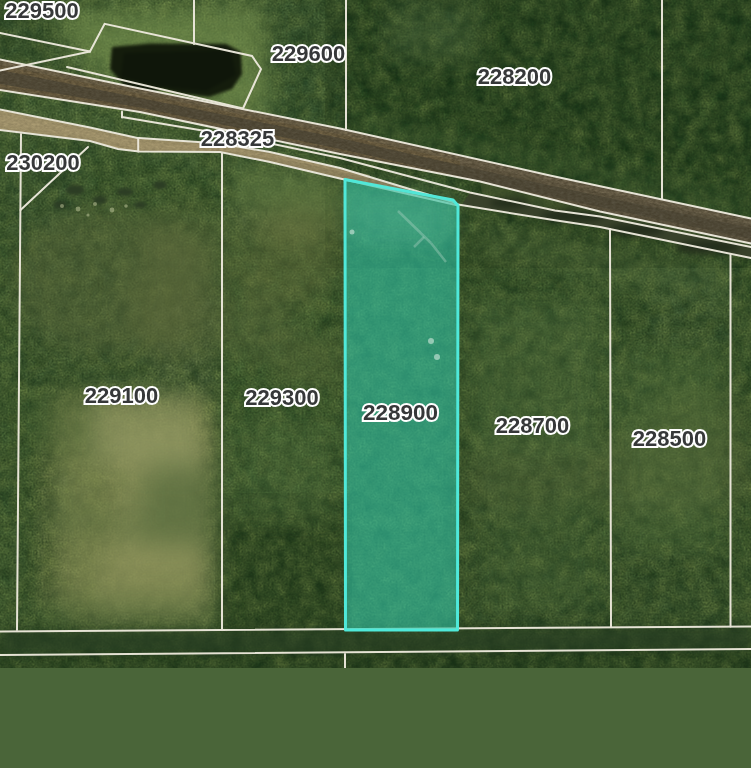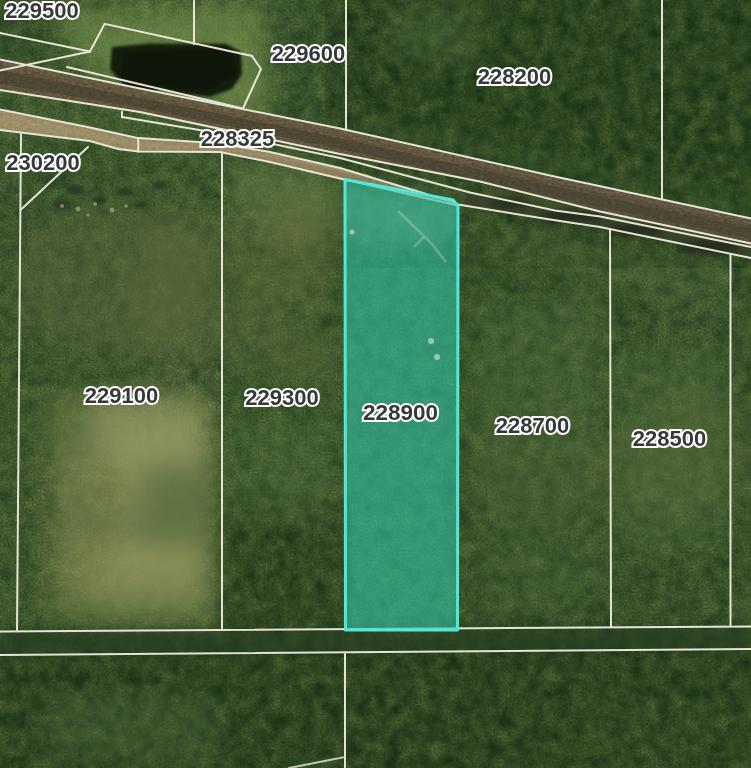--- a/index.html
+++ b/index.html
@@ -1,16 +1,16 @@
 <!DOCTYPE html>
 <html><head>
 <meta charset="utf-8">
 <style>
   html,body{margin:0;padding:0;background:#4a6539;}
-  #map{width:751px;height:768px;overflow:hidden;position:relative;font-family:"Liberation Sans",sans-serif;}
+  #map{width:751px;height:668px;overflow:hidden;position:relative;font-family:"Liberation Sans",sans-serif;}
 </style>
 </head>
 <body>
 
 <div id="map">
 <svg width="751" height="768" viewBox="0 0 751 768">
 <defs>
   <filter color-interpolation-filters="sRGB" id="blur8" x="-30%" y="-30%" width="160%" height="160%">
           <feGaussianBlur stdDeviation="8"></feGaussianBlur>
         </filter>

